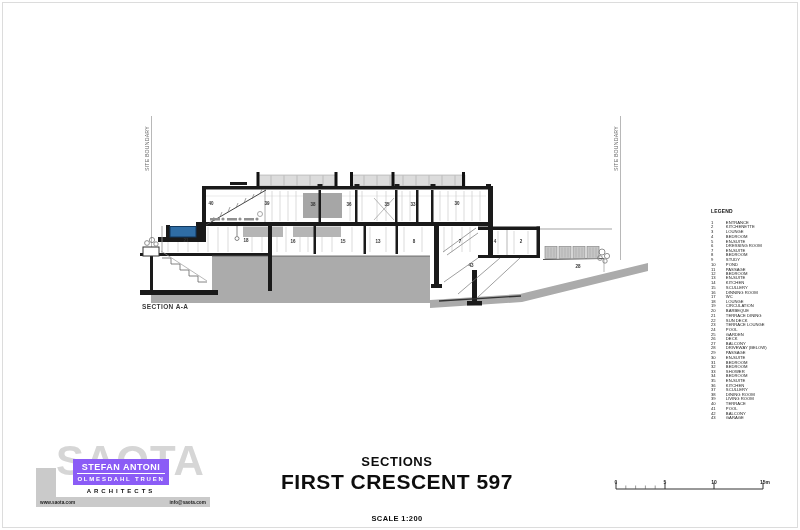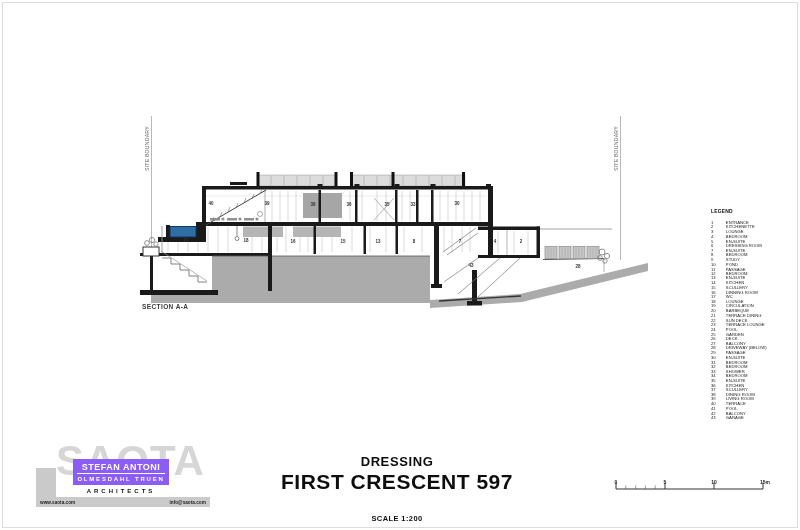--- a/index.html
+++ b/index.html
@@ -494,21 +494,21 @@
           <span class="lt">BALCONY</span>
         </div>
         <div class="legend-row">
           <span class="ln">43</span>
           <span class="lt">GARAGE</span>
         </div>
       </div>
   </div>
 
   <div class="titleblock">
-    <div class="tb-sub">DRESSING</div>
+    <div class="tb-sub">SECTIONS</div>
     <div class="tb-title">FIRST CRESCENT 597</div>
     <div class="tb-scale">SCALE 1:200</div>
   </div>
 
   <div class="logo-mark">SAOTA</div>
   <div class="logo-box">
     <div class="l1">STEFAN ANTONI</div>
     <div class="l2">OLMESDAHL TRUEN</div>
   </div>
   <div class="l3">ARCHITECTS</div>

